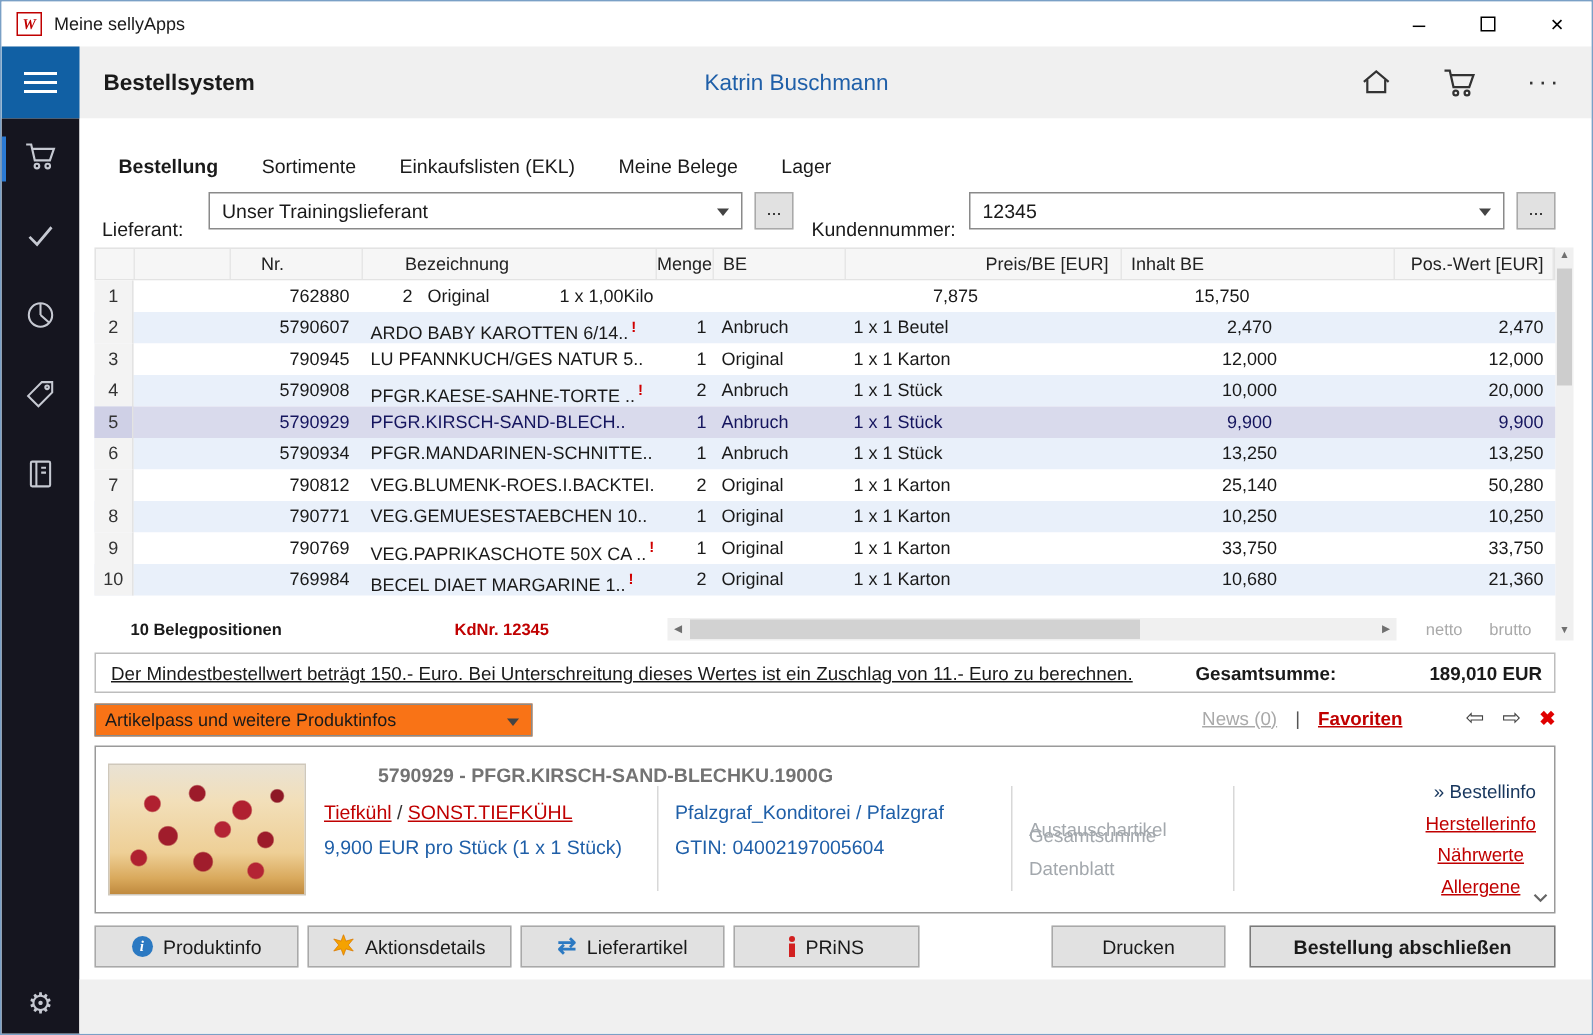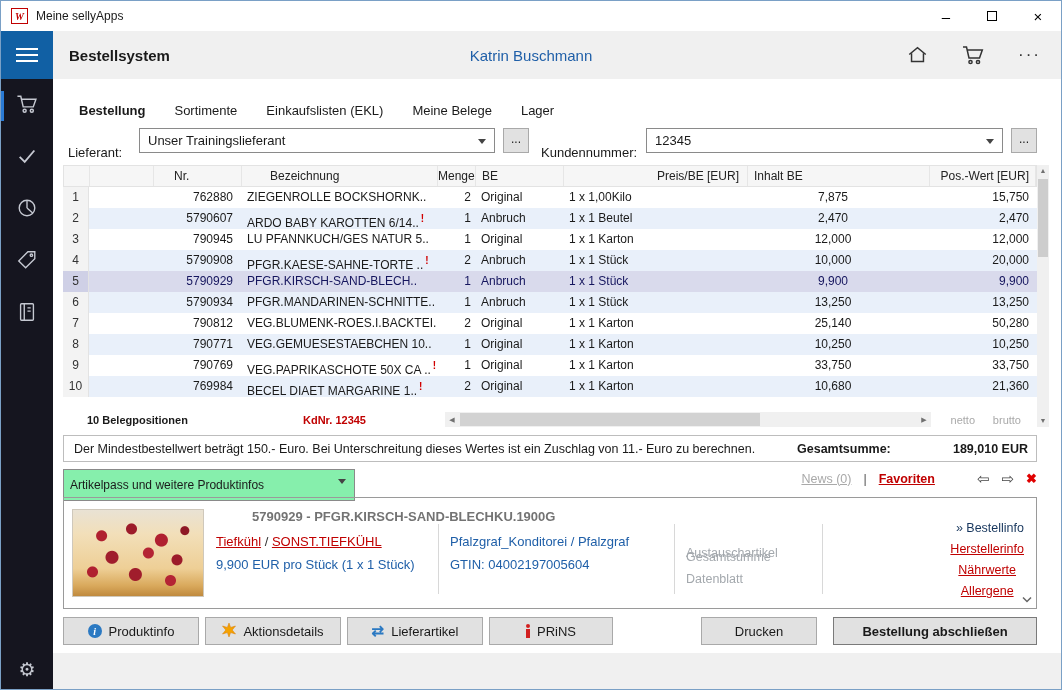--- a/index.html
+++ b/index.html
@@ -85,27 +85,27 @@
   .hscroll { position:absolute; left:382px; top:0; width:486px; height:15px; background:#f0f0f0; cursor:pointer; }
   .hscroll .arr { position:absolute; top:0; width:14px; height:15px; font-size:7px; color:#707070;
     text-align:center; line-height:15px; }
   .hscroll .arr.left { left:0; } .hscroll .arr.right { right:0; }
   .hthumb { position:absolute; left:15px; top:1px; width:300px; height:13px; background:#d2d2d2; }
   .netto { position:absolute; right:62px; top:2px; color:#a9a9a9; cursor:pointer; }
   .brutto { position:absolute; right:16px; top:2px; color:#a9a9a9; cursor:pointer; }
   
   .summary { position:absolute; top:356px; left:10px; width:974px; height:27px;
     border:1px solid #bdbdbd; font-size:12.5px; }
-  .summary-msg { position:absolute; left:10px; top:6px; width:712px; overflow:hidden; white-space:nowrap; }
+  .summary-msg { position:absolute; left:10px; top:6px; width:712px; overflow:hidden; white-space:nowrap;text-decoration:underline; }
   .summary-label { position:absolute; left:733px; top:6px; font-weight:bold; }
   .summary-value { position:absolute; right:8px; top:6px; font-weight:bold; }
   
   .itoolbar { position:absolute; top:390px; left:10px; width:974px; height:23px; }
-  .info-select { position:absolute; left:0; top:0; width:292px; height:32px; border:1px solid #8a8a8a;
-    background:#86efac; font-size:12px; display:flex; align-items:center; padding:0 22px 0 6px; cursor:pointer; }
+  .info-select { position:absolute; left:0; top:0; width:292px; height:22px; border:1px solid #8a8a8a;
+    background:#f97316; font-size:12px; display:flex; align-items:center; padding:0 22px 0 6px; cursor:pointer; }
   .info-select .chev { top:9px; }
   .itb-right { position:absolute; right:0; top:2px; display:flex; align-items:center; gap:12px; font-size:12.5px; }
   .news-link { color:#a9a9a9; text-decoration:underline; cursor:pointer; }
   .itb-sep { color:#555; }
   .fav-link { color:#c00000; font-weight:bold; text-decoration:underline; cursor:pointer; }
   .nav-arrow { color:#444; font-size:15px; cursor:pointer; line-height:14px; }
   .close-x { color:#e00000; font-weight:bold; font-size:13px; cursor:pointer; }
   
   .ppanel { position:absolute; top:418px; left:10px; width:974px; height:112px; border:1px solid #9a9a9a; }
   .pimg { position:absolute; left:8px; top:11px; width:132px; height:88px; border:1px solid #cfc8bb;
@@ -265,21 +265,20 @@
         <div class="hcell h-preis">Preis/BE [EUR]</div>
         <div class="hcell h-inhalt">Inhalt BE</div>
         <div class="hcell h-wert">Pos.-Wert [EUR]</div>
       </div>
 
       <div class="tbody">
           <div class="trow">
             <div class="tcell c-num">1</div>
             <div class="tcell c-icon"></div>
             <div class="tcell c-nr">762880</div>
-            <div class="tcell c-bez">ZIEGENROLLE BOCKSHORNK..</div>
             <div class="tcell c-menge">2</div>
             <div class="tcell c-be">Original</div>
             <div class="tcell c-inhalt">1 x 1,00Kilo</div>
             <div class="tcell c-preis">7,875</div>
             <div class="tcell c-wert">15,750</div>
           </div>
           <div class="trow alt">
             <div class="tcell c-num">2</div>
             <div class="tcell c-icon"></div>
             <div class="tcell c-nr">5790607</div>

